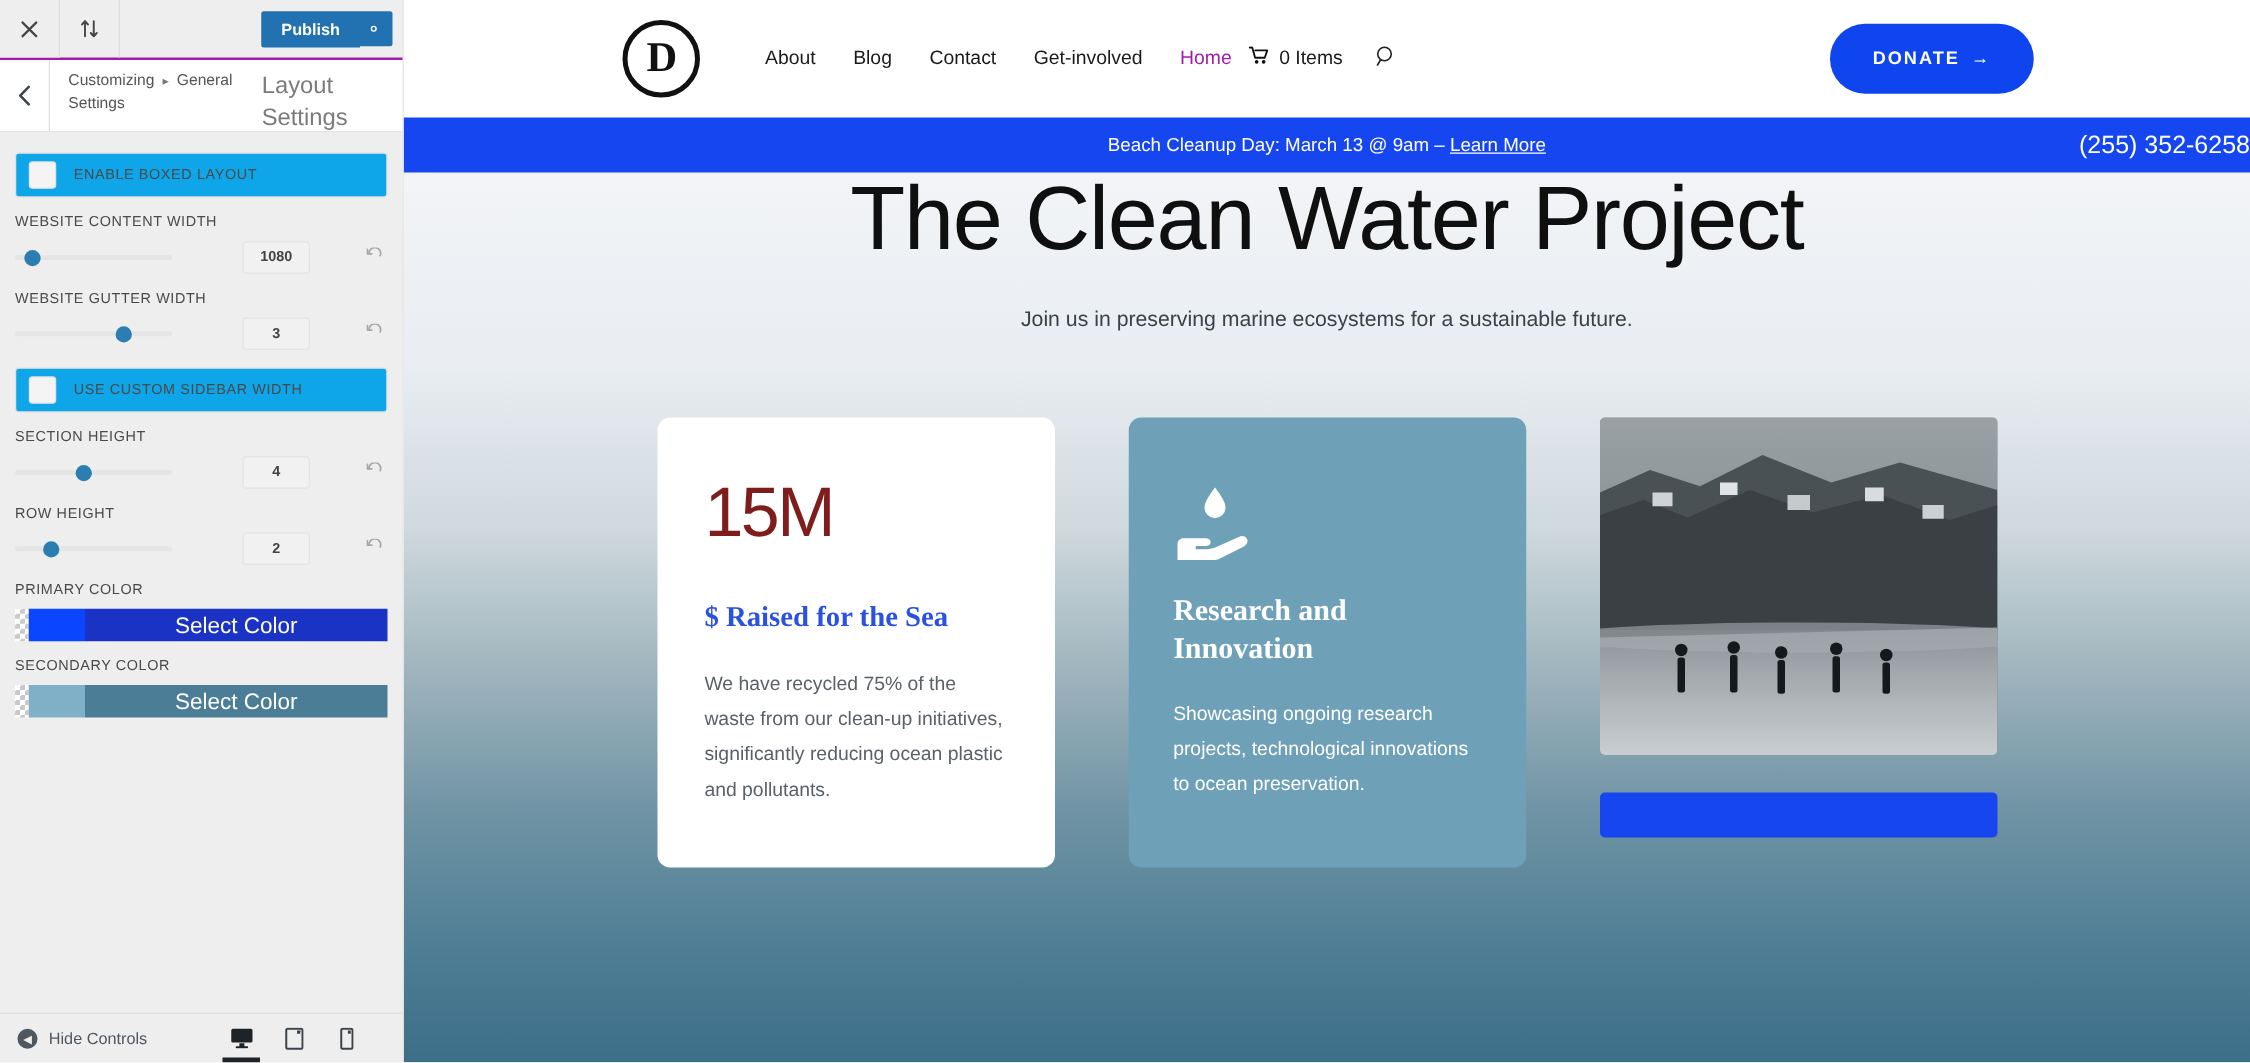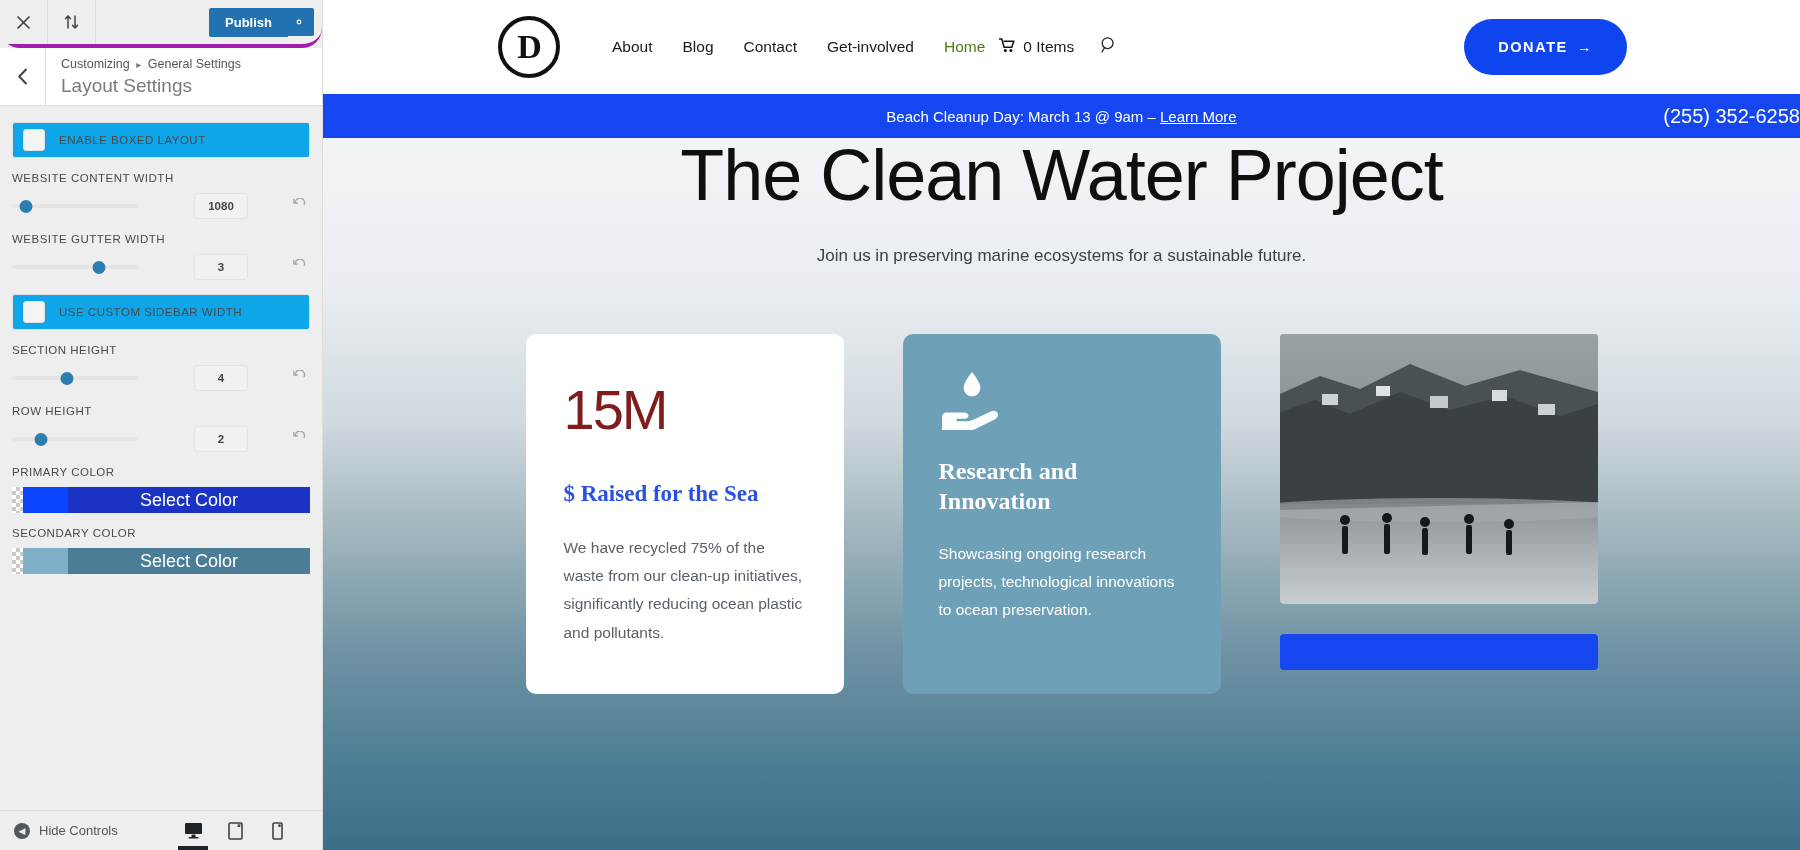--- a/index.html
+++ b/index.html
@@ -11,21 +11,21 @@
   #app { position:relative; width:1800px; height:850px; display:flex; }
 
   
   #customizer {
     width:323px; height:850px; background:#eee; position:relative;
     display:flex; flex-direction:column; flex:0 0 323px;
     border-right:1px solid #ddd;
   }
   .cz-topbar {
     height:48px; background:#eee; display:flex; align-items:stretch;
-    border-bottom:4px solid #a21caf; flex:0 0 48px;border-radius:20px;
+    border-bottom:2px solid #a21caf; flex:0 0 48px;
   }
   .cz-close {
     width:48px; display:flex; align-items:center; justify-content:center;
     border-right:1px solid #ddd; background:#eee; cursor:pointer;
     font-size:20px; color:#444; line-height:1;
   }
   .cz-devices-btn {
     width:48px; display:flex; align-items:center; justify-content:center;
     border-right:1px solid #ddd; cursor:pointer; font-size:15px; color:#444;
   }
@@ -43,21 +43,21 @@
   }
 
   .cz-header {
     height:58px; display:flex; align-items:stretch; background:#fff;
     border-bottom:1px solid #ddd; flex:0 0 58px;
   }
   .cz-back {
     width:46px; display:flex; align-items:center; justify-content:center;
     border-right:1px solid #ddd; cursor:pointer; color:#555; font-size:17px;
   }
-  .cz-titles { padding:8px 0 0 15px; display:flex; flex-direction:column; }
+  .cz-titles { padding:8px 0 0 15px; display:flex; flex-direction:row; }
   .cz-breadcrumb { font-size:12.5px; color:#555; line-height:16px; }
   .cz-breadcrumb .sep { font-size:10px; padding:0 3px; color:#777; }
   .cz-panel-title { font-size:19px; color:#7b7b7b; font-weight:400; line-height:26px; }
 
   .cz-body { flex:1; overflow:hidden; background:#eee; padding:16px 12px 0 12px; }
 
   .ctrl { margin-bottom:14px; }
   .ctrl-toggle {
     background:#0ea5e9; border:1px solid #e0e0e0; border-radius:3px;
     height:36px; display:flex; align-items:center; padding:0 10px; cursor:pointer;
@@ -145,21 +145,21 @@
     width:62px; height:62px; border-radius:50%; border:4px solid #111;
     display:flex; align-items:center; justify-content:center;
     font-family:"Liberation Serif", serif; font-size:34px; font-weight:700;
     color:#111; margin-left:175px; flex:0 0 62px; letter-spacing:-1px;
   }
   .nav-links { display:flex; align-items:center; margin-left:52px; }
   .nav-link {
     font-size:15.5px; color:#1a1a1a; margin-right:30px; cursor:pointer;
     white-space:nowrap;
   }
-  .nav-link.current { color:#4d7c0f; margin-right:14px; }
+  .nav-link.current { color:#a21caf; margin-right:14px; }
   .cart-link {
     display:flex; align-items:center; font-size:15.5px; color:#1a1a1a;
     cursor:pointer; margin-right:26px;
   }
   .cart-icon { font-size:16px; margin-right:7px; }
   .search-icon { font-size:17px; color:#222; cursor:pointer; }
   .donate-btn {
     margin-left:auto; margin-right:173px; background:#0f45ee; color:#fff;
     border:none; border-radius:28px; height:56px; padding:0 34px;
     font-size:14.5px; font-weight:700; letter-spacing:1.6px; cursor:pointer;
@@ -206,21 +206,21 @@
     letter-spacing:-2px; font-family:"Liberation Sans", sans-serif;
   }
   .card-stat-label {
     font-family:"Liberation Serif", serif; font-size:23px; font-weight:700;
     color:#2a51e0; margin-top:43px;
   }
   .card-body-text {
     font-size:15.5px; color:#5a6169; line-height:1.83; margin-top:27px;
   }
   .card-teal {
-    background:#6ea1b8; padding:34px 36px 40px 36px; min-height:360px;
+    background:#6ea1b8; padding:52px 36px 40px 36px; min-height:360px;
   }
   .drop-hand-icon { width:66px; height:62px; }
   .card-teal-title {
     font-family:"Liberation Serif", serif; font-size:24px; font-weight:700;
     color:#fff; margin-top:26px; line-height:1.25;
   }
   .card-teal-text {
     font-size:15.5px; color:#fff; line-height:1.83; margin-top:24px;
   }
   .card-photo {

